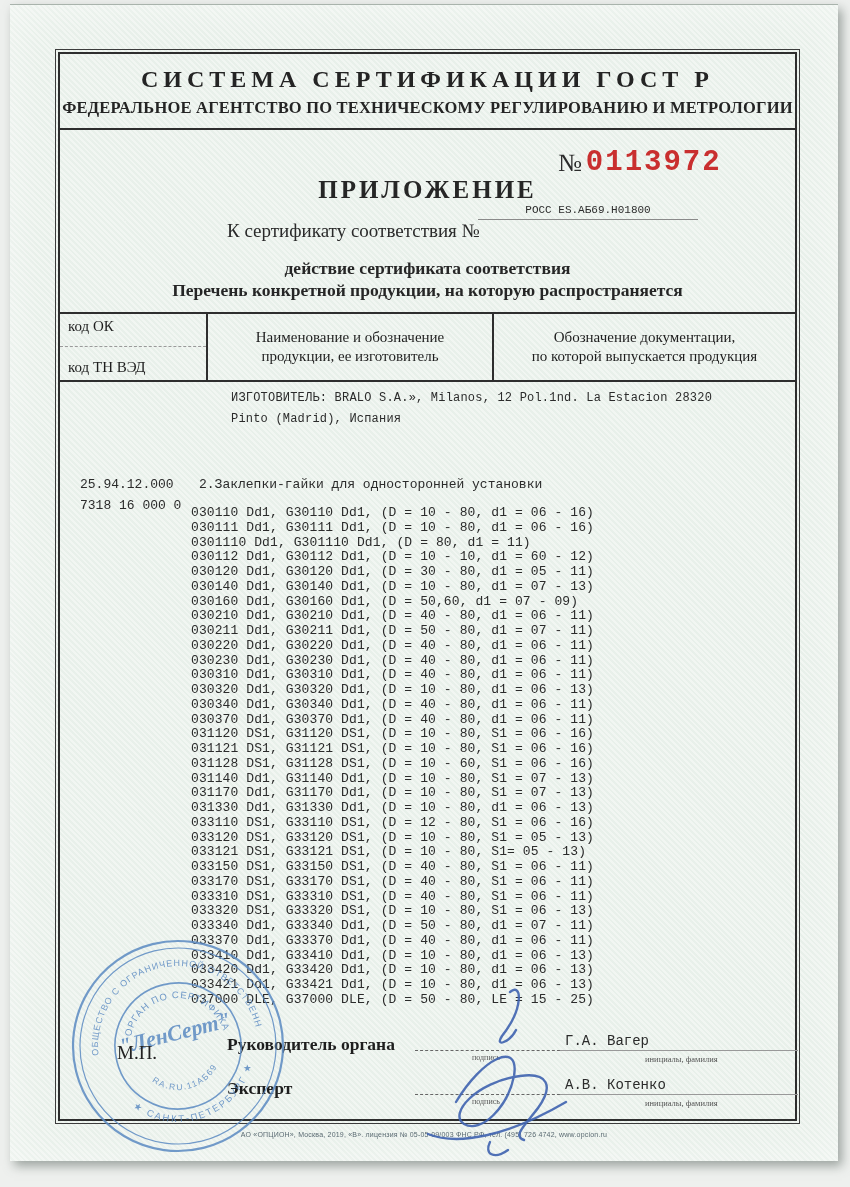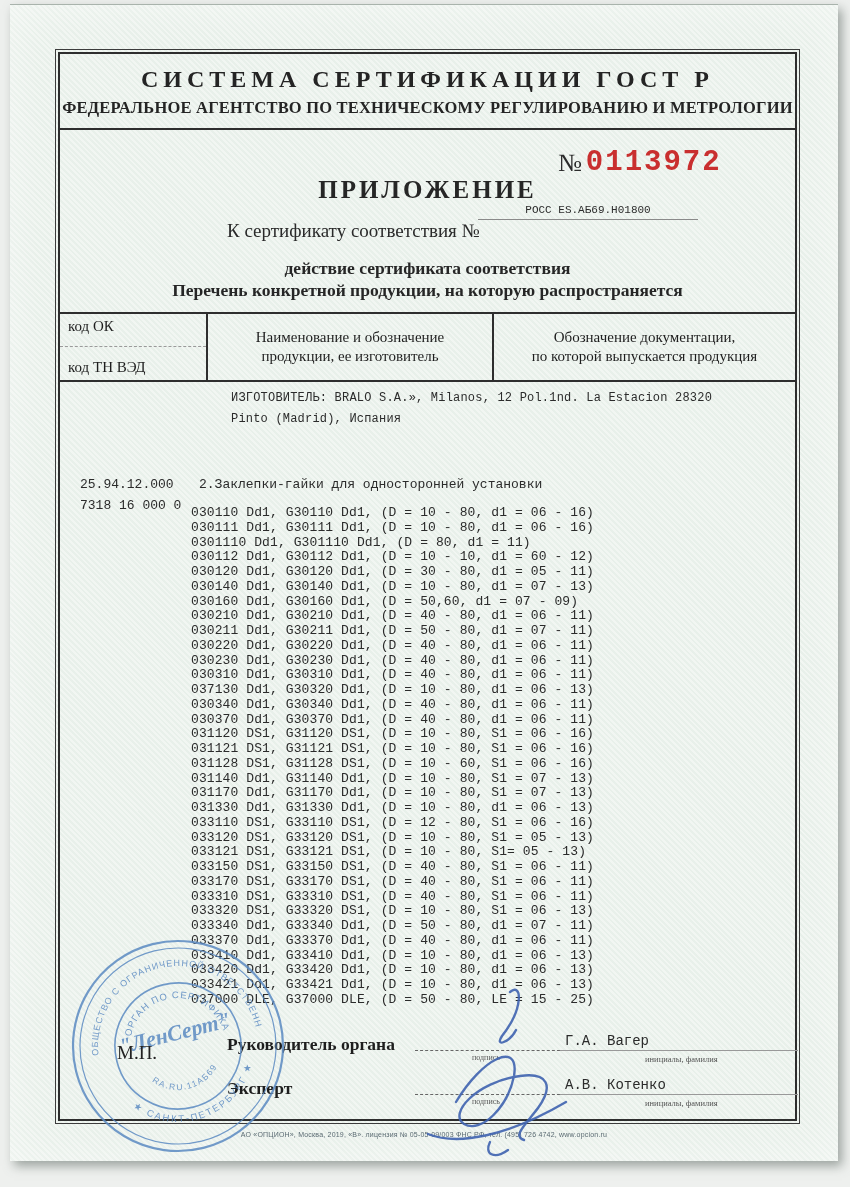--- a/index.html
+++ b/index.html
@@ -168,21 +168,21 @@
             <div>0301110 Dd1, G301110 Dd1, (D = 80, d1 = 11)</div>
             <div>030112 Dd1, G30112 Dd1, (D = 10 - 10, d1 = 60 - 12)</div>
             <div>030120 Dd1, G30120 Dd1, (D = 30 - 80, d1 = 05 - 11)</div>
             <div>030140 Dd1, G30140 Dd1, (D = 10 - 80, d1 = 07 - 13)</div>
             <div>030160 Dd1, G30160 Dd1, (D = 50,60, d1 = 07 - 09)</div>
             <div>030210 Dd1, G30210 Dd1, (D = 40 - 80, d1 = 06 - 11)</div>
             <div>030211 Dd1, G30211 Dd1, (D = 50 - 80, d1 = 07 - 11)</div>
             <div>030220 Dd1, G30220 Dd1, (D = 40 - 80, d1 = 06 - 11)</div>
             <div>030230 Dd1, G30230 Dd1, (D = 40 - 80, d1 = 06 - 11)</div>
             <div>030310 Dd1, G30310 Dd1, (D = 40 - 80, d1 = 06 - 11)</div>
-            <div>037130 Dd1, G30320 Dd1, (D = 10 - 80, d1 = 06 - 13)</div>
+            <div>030320 Dd1, G30320 Dd1, (D = 10 - 80, d1 = 06 - 13)</div>
             <div>030340 Dd1, G30340 Dd1, (D = 40 - 80, d1 = 06 - 11)</div>
             <div>030370 Dd1, G30370 Dd1, (D = 40 - 80, d1 = 06 - 11)</div>
             <div>031120 DS1, G31120 DS1, (D = 10 - 80, S1 = 06 - 16)</div>
             <div>031121 DS1, G31121 DS1, (D = 10 - 80, S1 = 06 - 16)</div>
             <div>031128 DS1, G31128 DS1, (D = 10 - 60, S1 = 06 - 16)</div>
             <div>031140 Dd1, G31140 Dd1, (D = 10 - 80, S1 = 07 - 13)</div>
             <div>031170 Dd1, G31170 Dd1, (D = 10 - 80, S1 = 07 - 13)</div>
             <div>031330 Dd1, G31330 Dd1, (D = 10 - 80, d1 = 06 - 13)</div>
             <div>033110 DS1, G33110 DS1, (D = 12 - 80, S1 = 06 - 16)</div>
             <div>033120 DS1, G33120 DS1, (D = 10 - 80, S1 = 05 - 13)</div>

